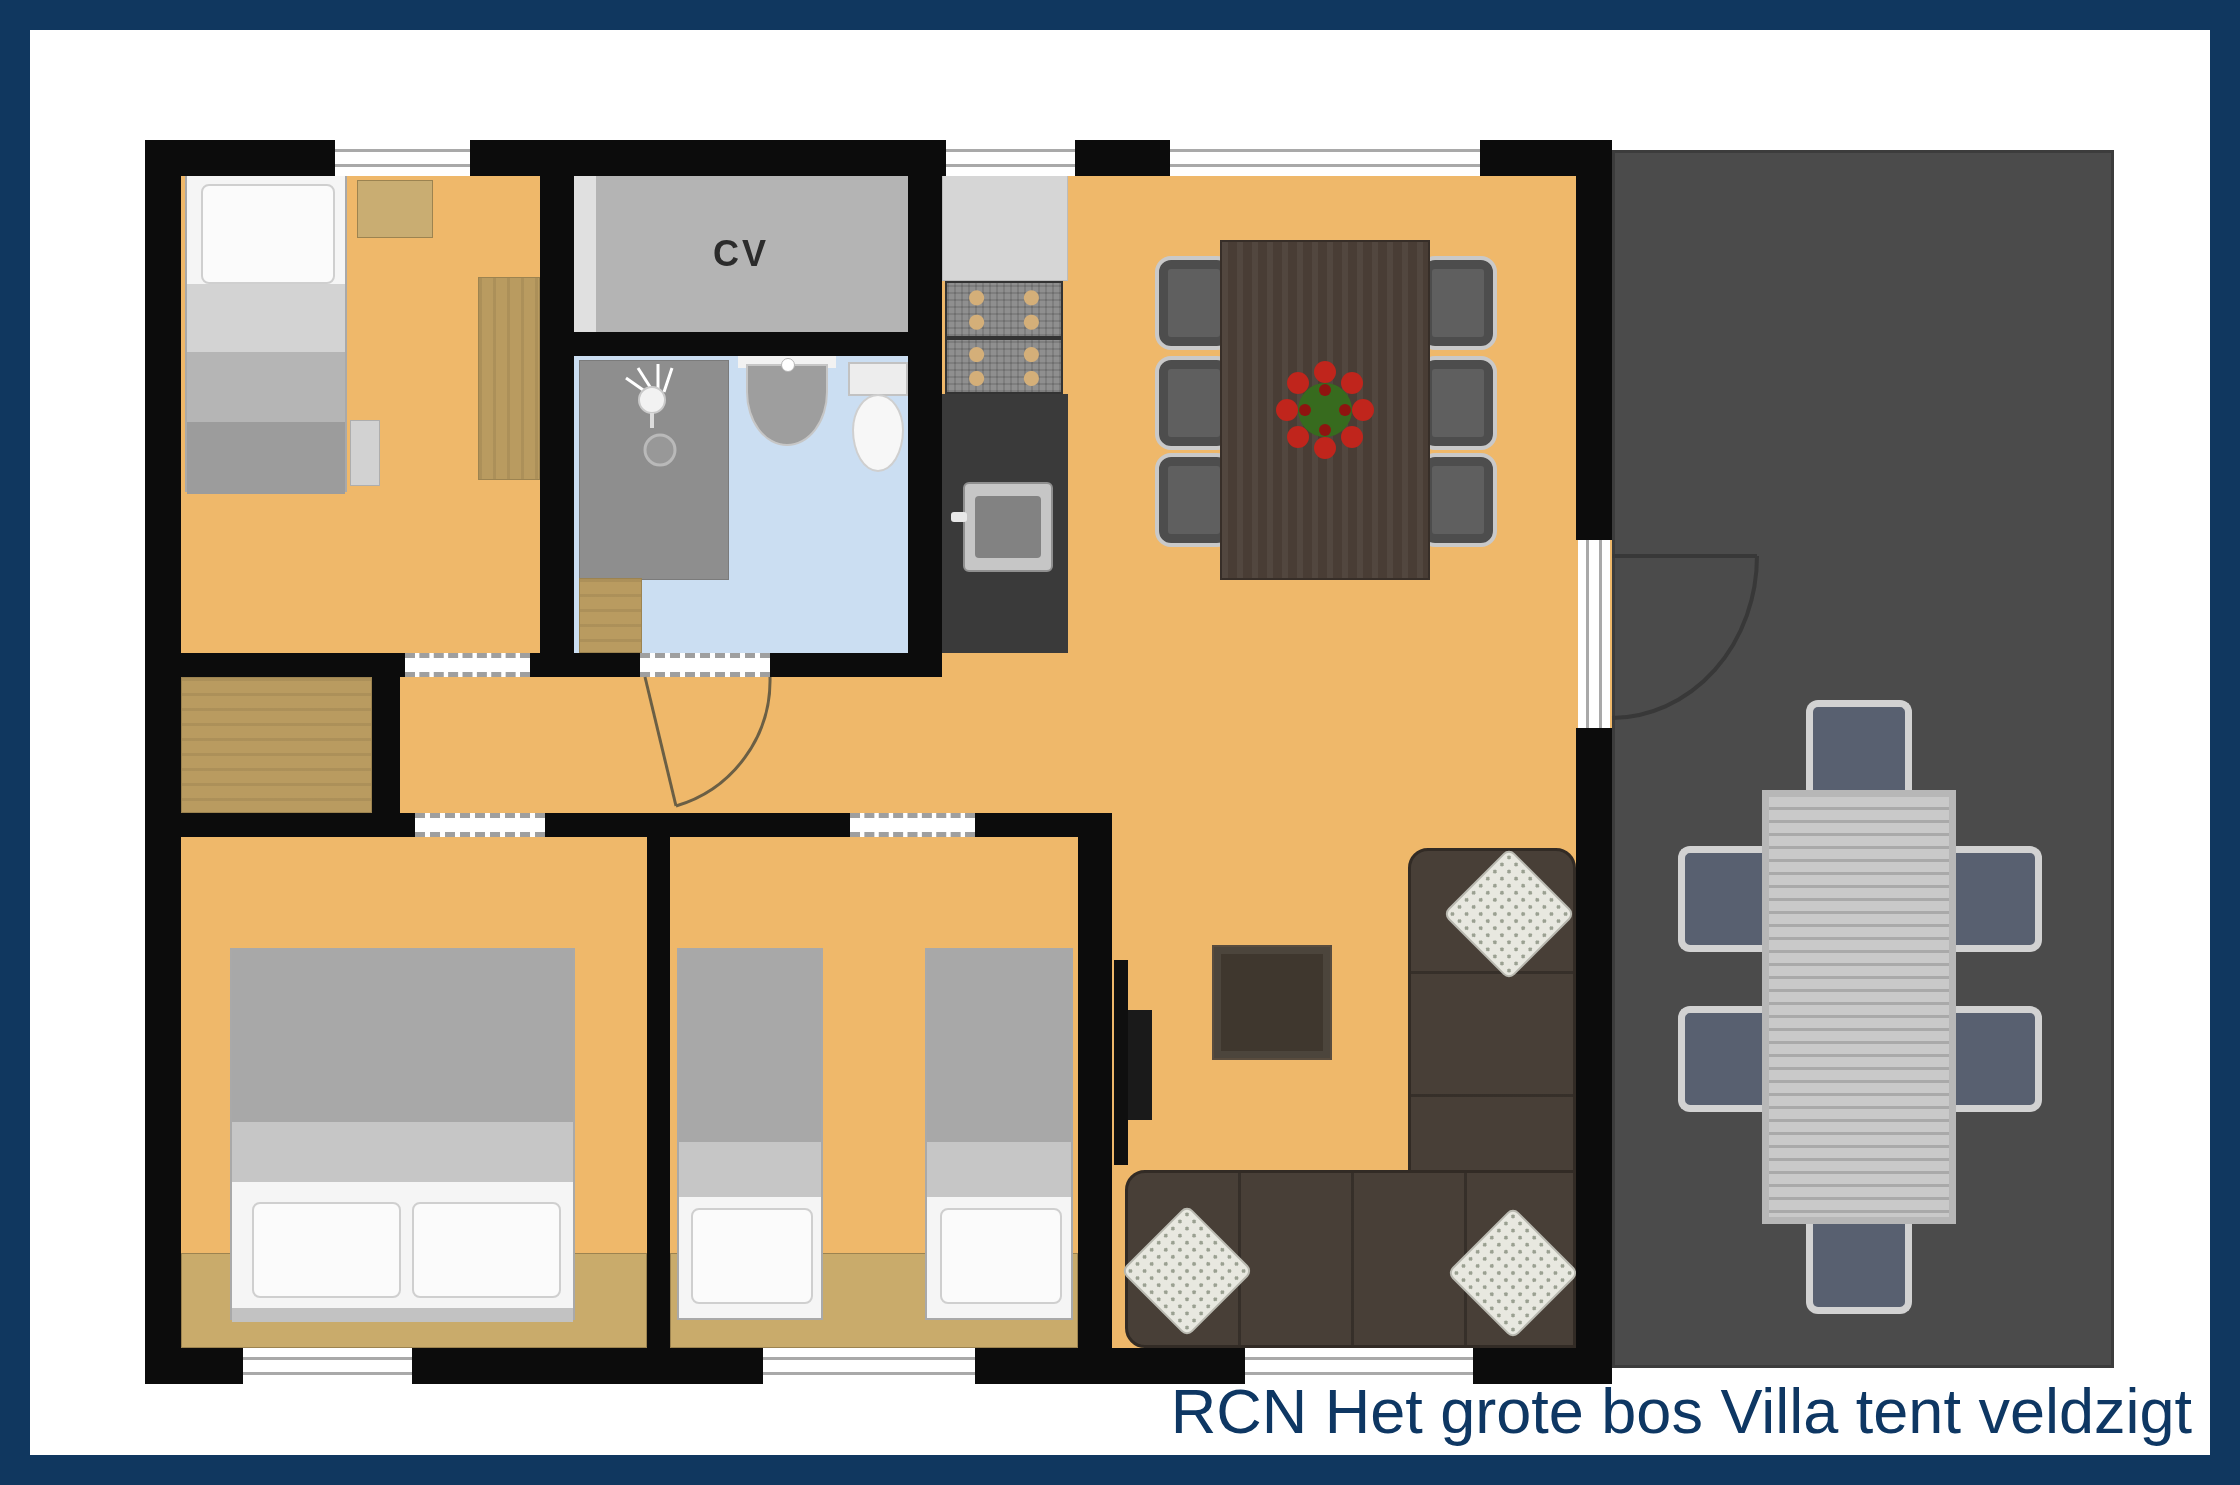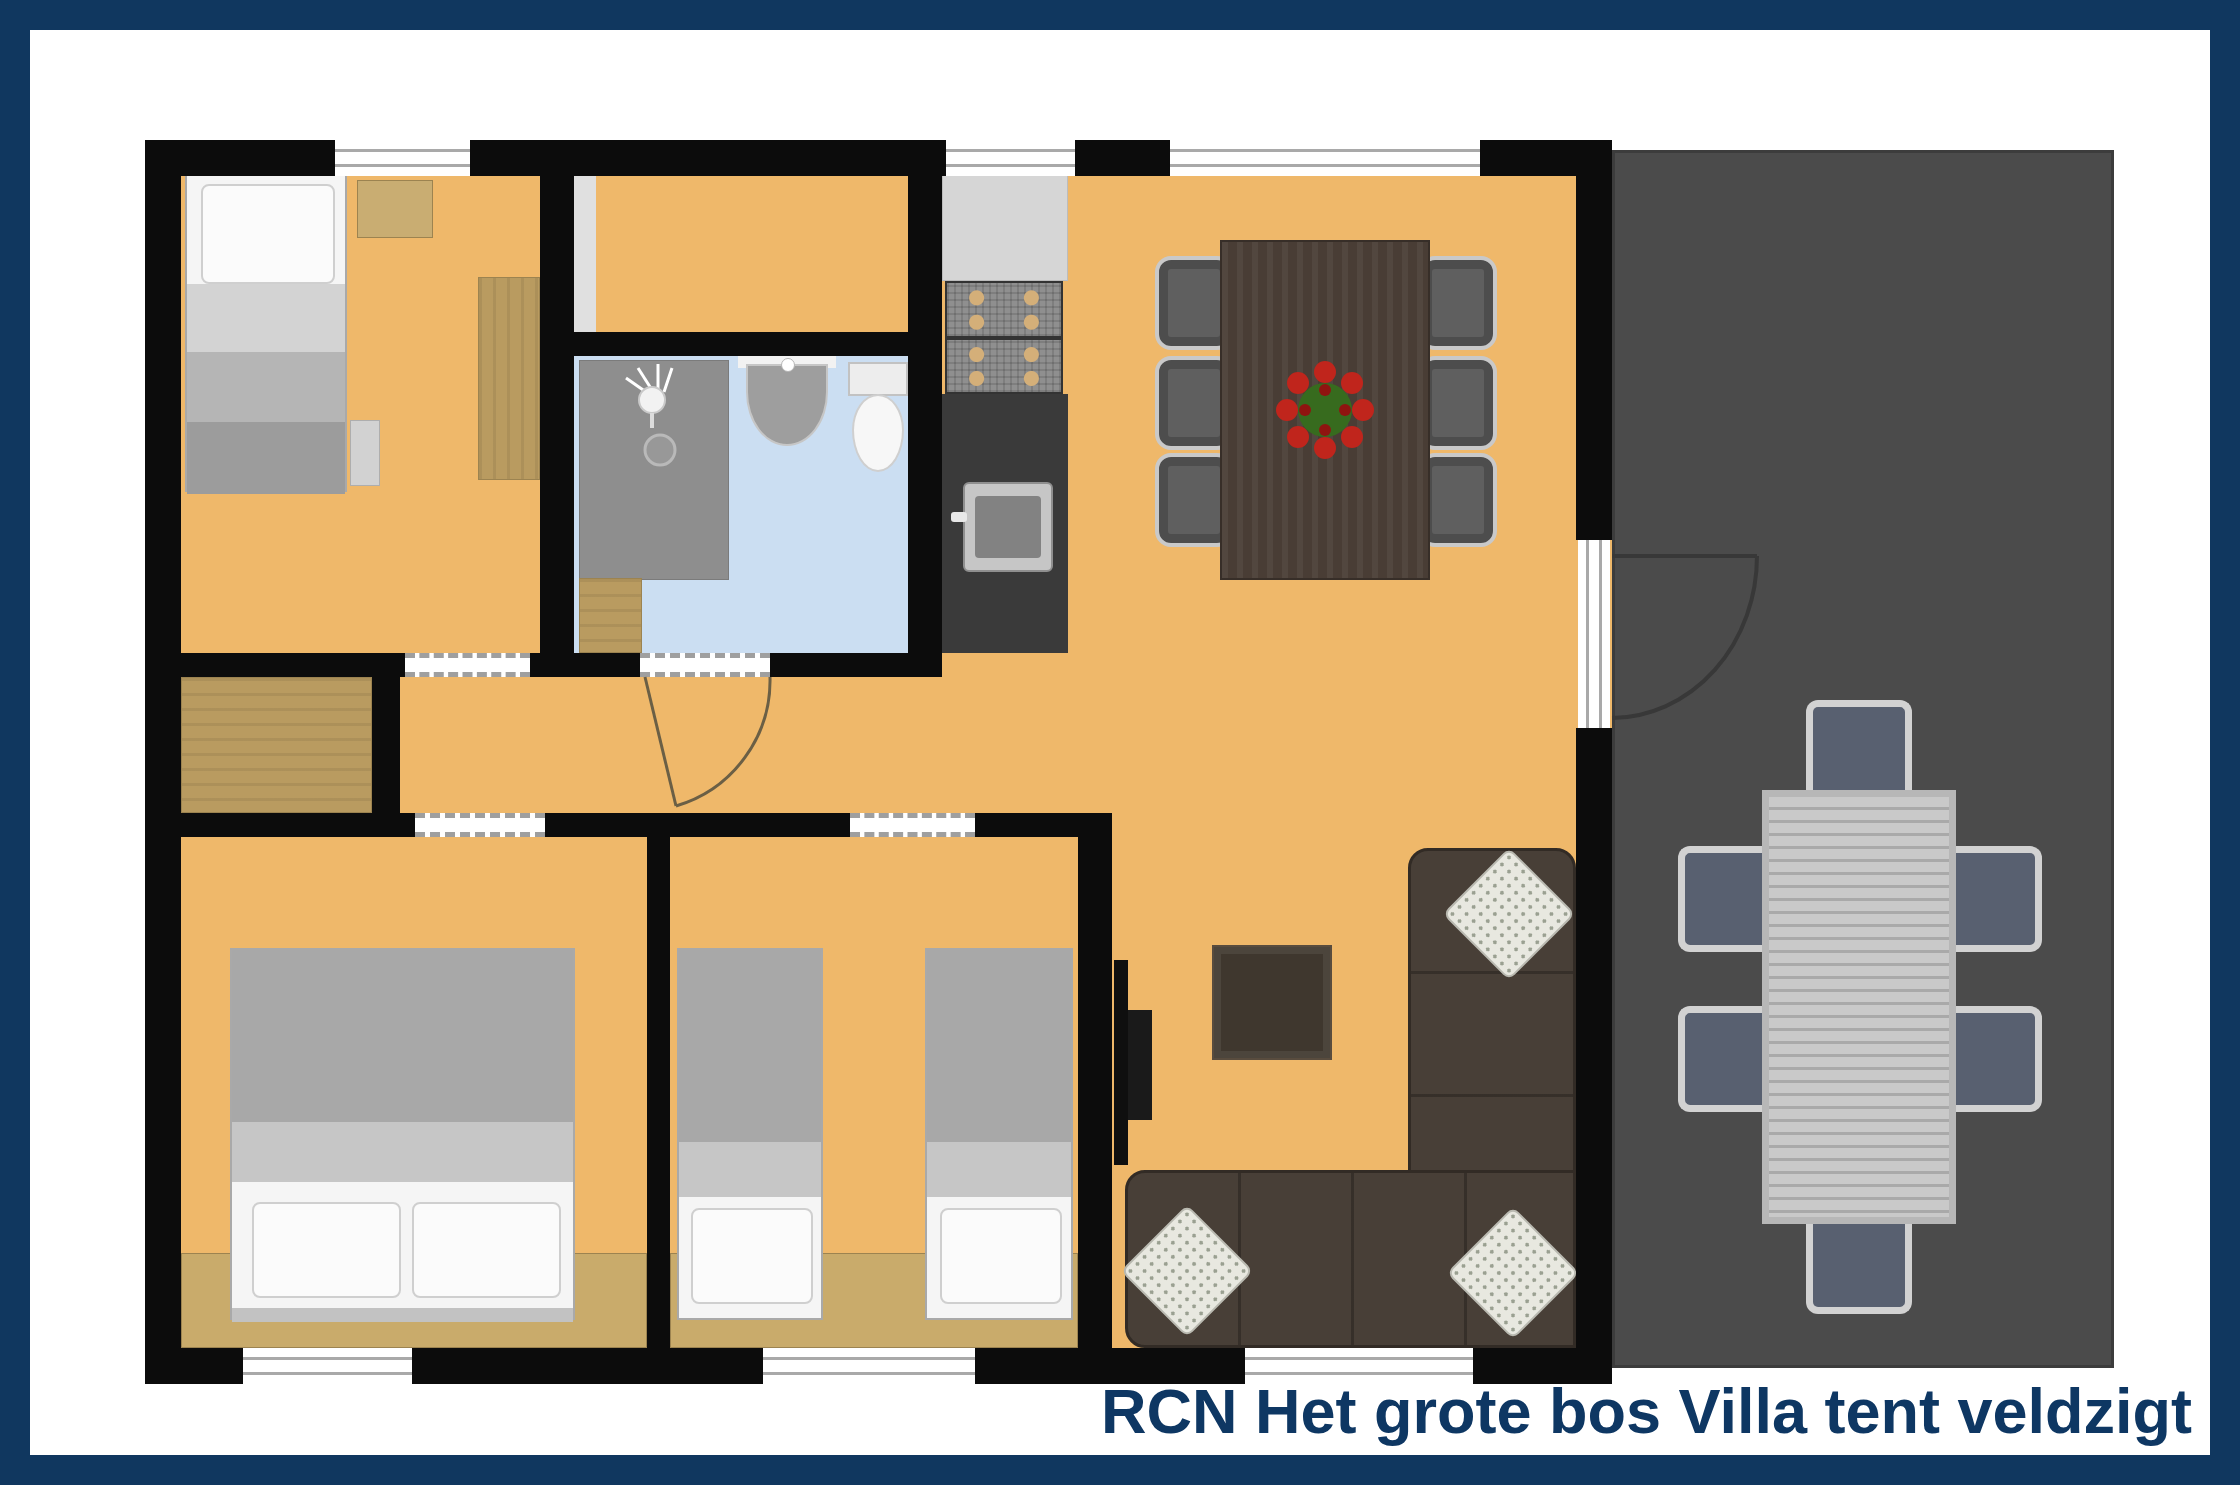--- a/index.html
+++ b/index.html
@@ -54,31 +54,34 @@
   .ctable{position:absolute;background:#3f372e;border:2px solid #594c3e;box-shadow:inset 0 0 0 7px rgba(255,255,255,.07);box-sizing:border-box;z-index:8;}
   .tv{position:absolute;background:#0f0f0f;z-index:9;}
   .otable{position:absolute;background:repeating-linear-gradient(180deg,#c9c9c9 0 10px,#a9a9a9 10px 13px);
     border:7px solid #b7b7b7;box-sizing:border-box;z-index:7;}
   .ochair{position:absolute;background:var(--outdoor_seat_slate,#586070);border:7px solid #d2d2d2;border-radius:12px;box-sizing:border-box;z-index:6;}
   .ochair.top{border-bottom:none;border-radius:12px 12px 0 0;}
   .ochair.bottom{border-top:none;border-radius:0 0 12px 12px;}
   .ochair.left{border-right:none;border-radius:12px 0 0 12px;}
   .ochair.right{border-left:none;border-radius:0 12px 12px 0;}
   .plan-svg{position:absolute;inset:0;z-index:35;pointer-events:none;}
-  .title{position:absolute;right:48px;top:1375px;font-size:63px;font-weight:bold;color:var(--title_navy,#0e3763);
+  .title{position:absolute;right:48px;top:1375px;font-size:63px;font-weight:normal;color:var(--title_navy,#0e3763);
     white-space:nowrap;z-index:40;margin-left:25px;}
 </style>
 </head>
 <body>
 
 <div class="canvas">
 
   <div class="floor" style="left:145px;top:140px;width:1467px;height:1244px;"></div>
   <div class="terrace" style="left:1612px;top:150px;width:502px;height:1218px;"></div>
 
+  <div class="room-cv" style="left:574px;top:176px;width:334px;height:156px;">
+    <span class="cv-label">CV</span>
+  </div>
   <div class="abs" style="left:574px;top:176px;width:22px;height:156px;background:#e0e0e0;z-index:6;"></div>
 
   <div class="room-bath" style="left:574px;top:356px;width:334px;height:297px;"></div>
   <div class="shower" style="left:579px;top:360px;width:150px;height:220px;"></div>
   <div class="wood" style="left:579px;top:578px;width:63px;height:75px;"></div>
   <div class="abs" style="left:738px;top:356px;width:98px;height:12px;background:#f2f2f2;z-index:7;"></div>
   <div class="bath-sink" style="left:746px;top:364px;width:82px;height:82px;"></div>
   <div class="abs" style="left:781px;top:358px;width:12px;height:12px;background:#fff;border:1px solid #b5b5b5;border-radius:50%;z-index:8;"></div>
   <div class="toilet-tank" style="left:848px;top:362px;width:60px;height:34px;"></div>
   <div class="toilet-bowl" style="left:852px;top:394px;width:52px;height:78px;"></div>

